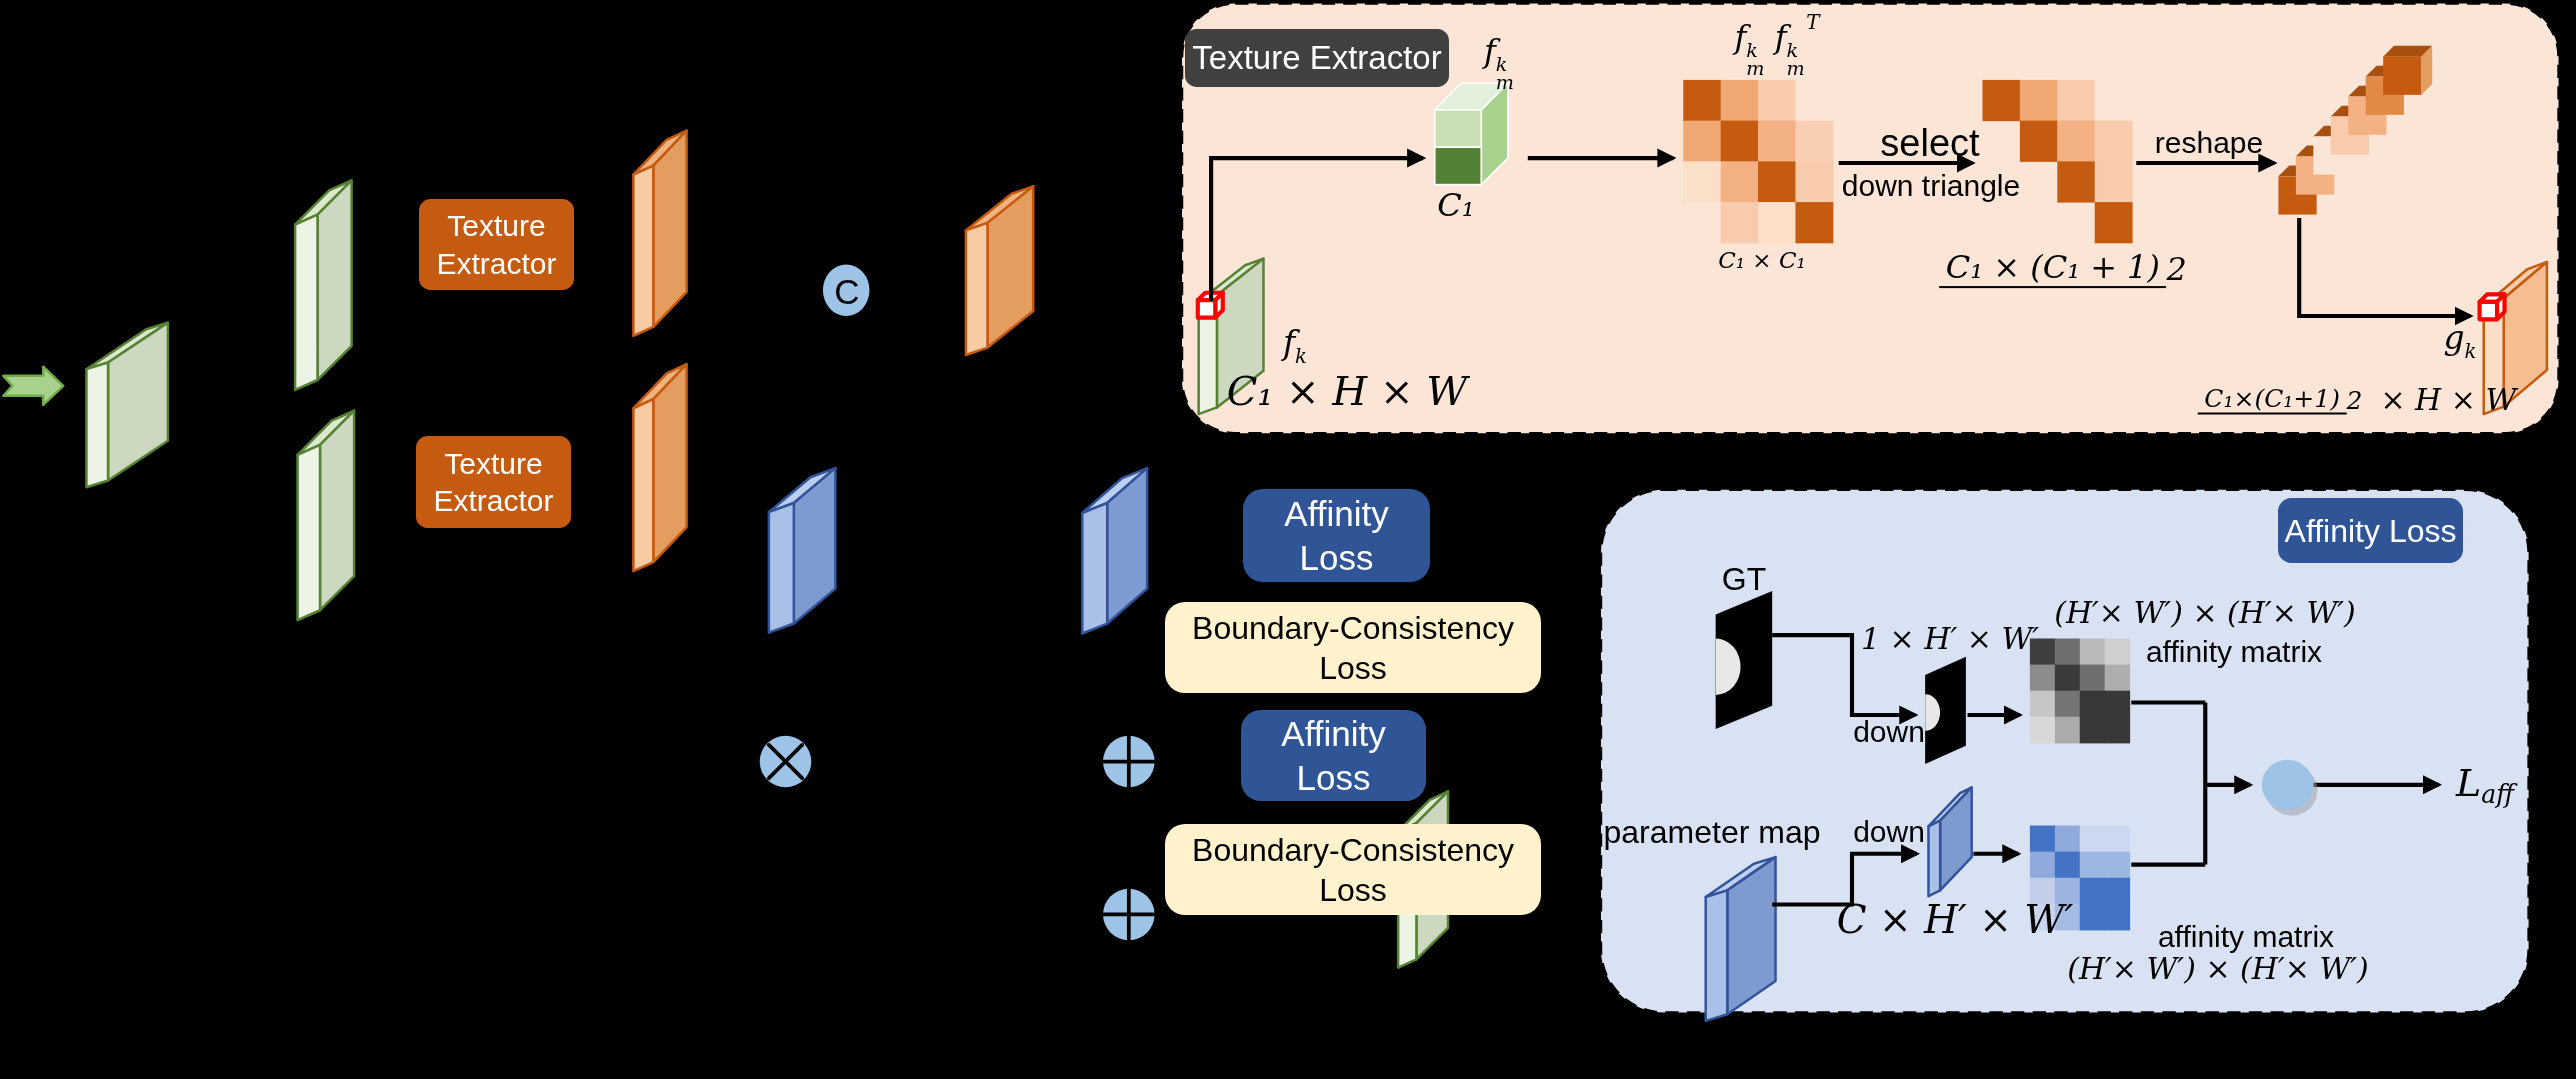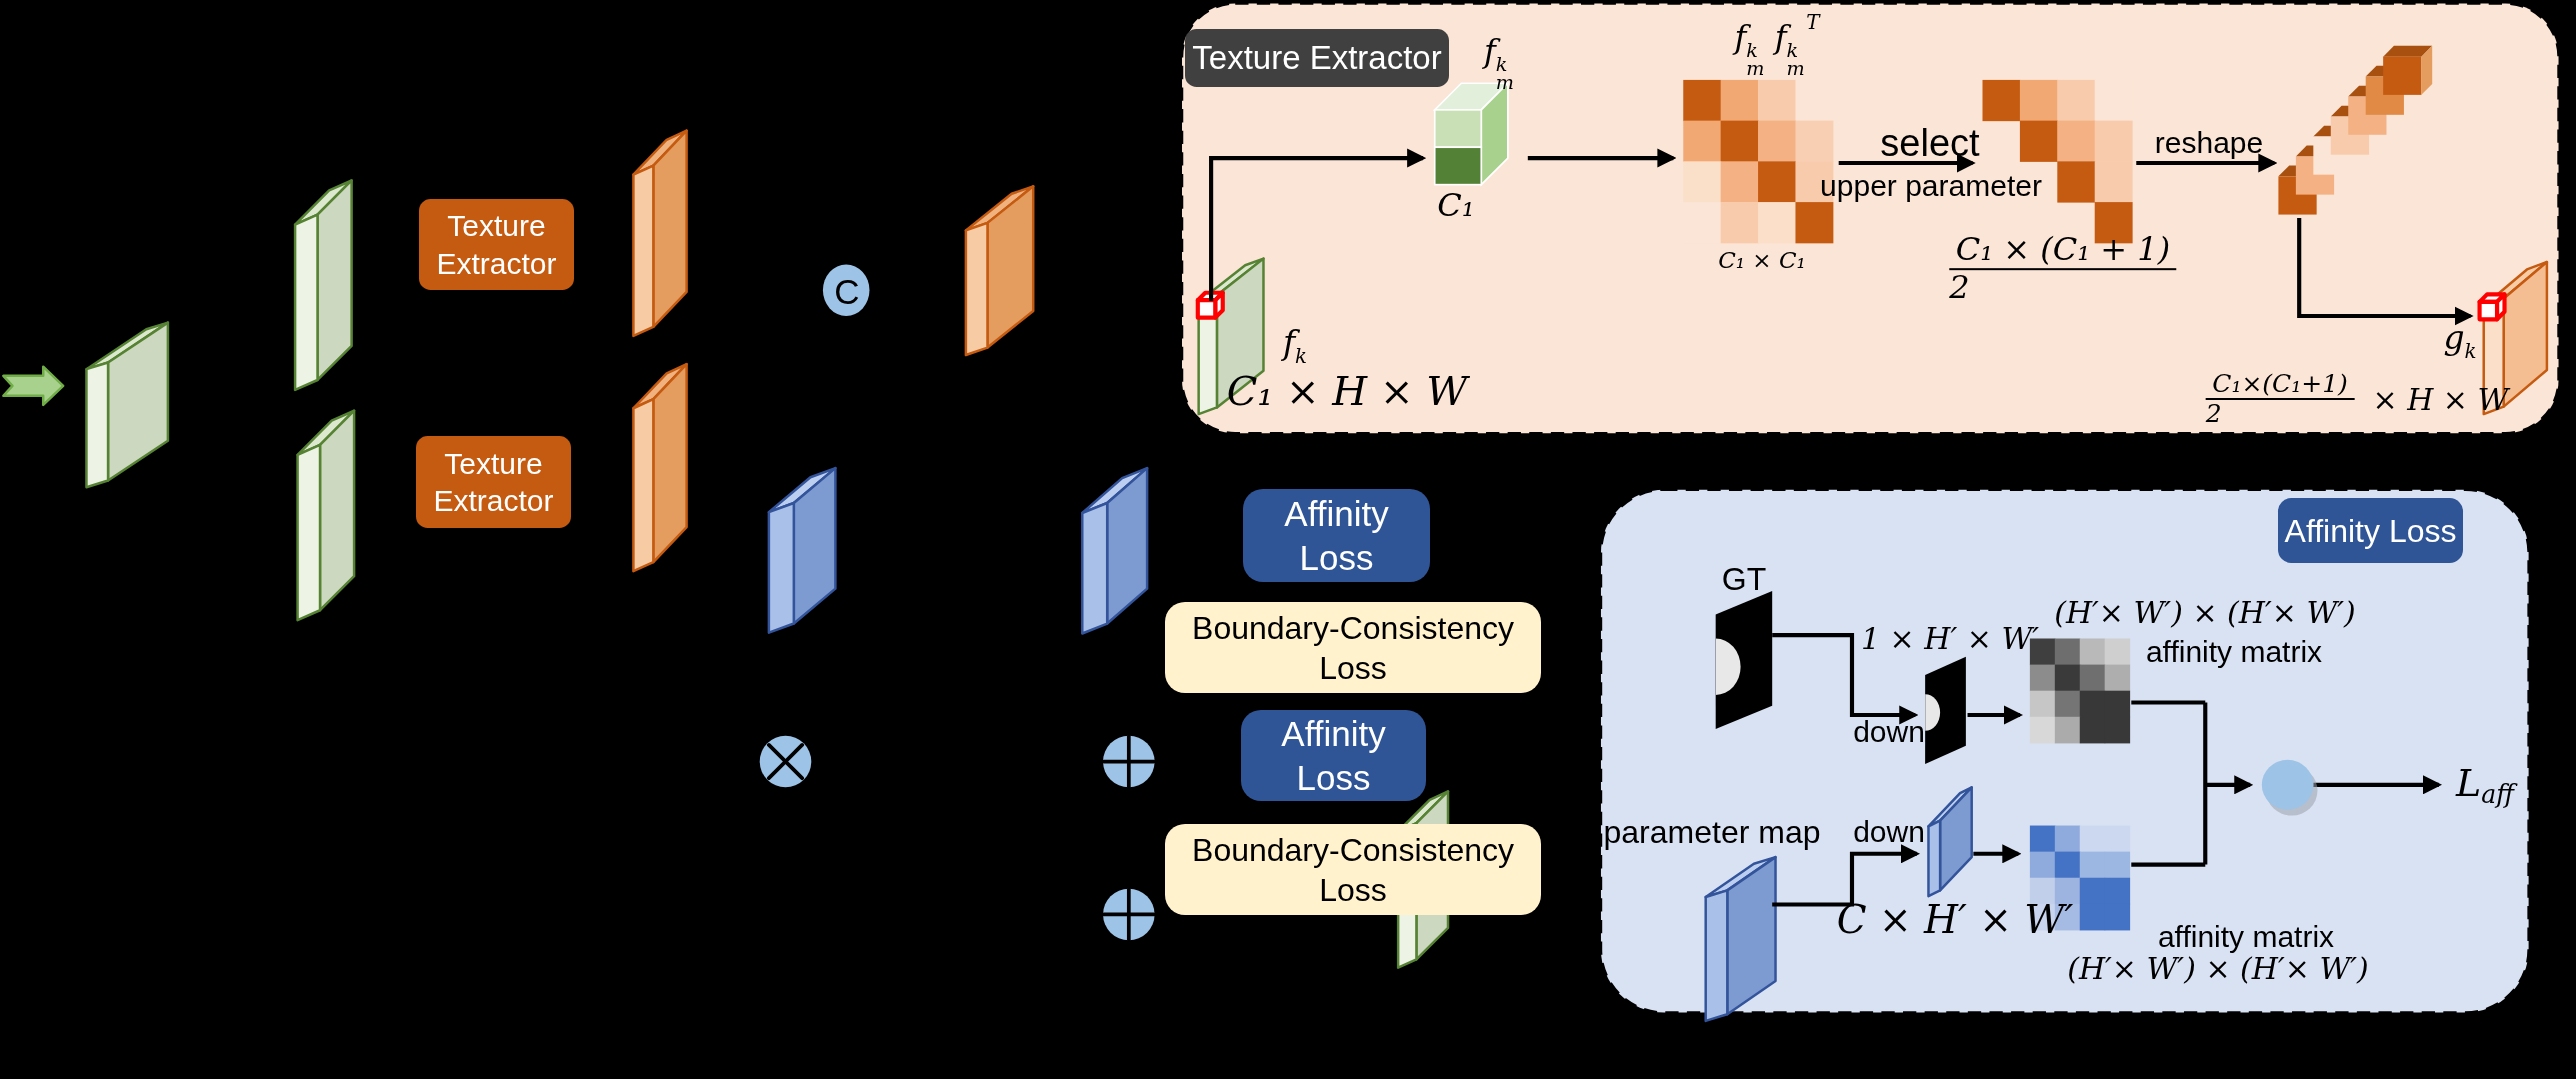--- a/index.html
+++ b/index.html
@@ -9,21 +9,21 @@
   .lbl{position:absolute;transform:translate(-50%,-50%);white-space:nowrap;color:#000;z-index:5;}
   .sans{font-family:"Liberation Sans",sans-serif;}
   .math{font-family:"DejaVu Serif",serif;font-style:italic;}
   .pill{position:absolute;display:flex;flex-direction:column;align-items:center;justify-content:center;
         text-align:center;z-index:5;line-height:1.25;}
   .ss{display:inline-flex;flex-direction:column;align-items:flex-start;font-size:0.60em;
       line-height:0.95;vertical-align:-0.45em;font-style:italic;}
   .ss span{display:block;}
   .bigt{font-size:0.62em;position:relative;top:-0.95em;font-style:italic;margin-left:1.7px;}
   .lsub{font-size:0.66em;font-style:italic;vertical-align:-0.25em;}
-  .frac{display:inline-flex;flex-direction:column;align-items:flex-start;line-height:1.12;}
+  .frac{display:inline-flex;flex-direction:row;align-items:flex-end;line-height:1.12;}
   .frac .num{border-bottom:2.5px solid #000;padding:0 6.6px;}
   .fracrow{display:flex;align-items:center;gap:18px;}
 </style>
 </head>
 <body>
 
 <div id="stage">
 
   <svg id="shapes" width="2576" height="1080" viewBox="0 0 3099 1299">
       <defs>
@@ -298,21 +298,21 @@
         <span>m</span>
       </span>
     <span>f</span><span class="ss">
         <span>k</span>
         <span>m</span>
       </span><span class="bigt">T</span>
   </div>
   <div class="lbl math" style="left:1762px;top:260px;font-size:23px;">C₁ × C₁</div>
 
   <div class="lbl sans" style="left:1930px;top:143px;font-size:38px;">select</div>
-  <div class="lbl sans" style="left:1931px;top:186px;font-size:30px;">upper parameter</div>
+  <div class="lbl sans" style="left:1931px;top:186px;font-size:30px;">down triangle</div>
 
   <div class="lbl math" style="left:2063px;top:268px;font-size:32px;">
     <span class="frac">
         <span class="num">C₁ × (C₁ + 1)</span>
         <span class="den">2</span>
       </span>
   </div>
 
   <div class="lbl sans" style="left:2209px;top:143px;font-size:30px;">reshape</div>
 

